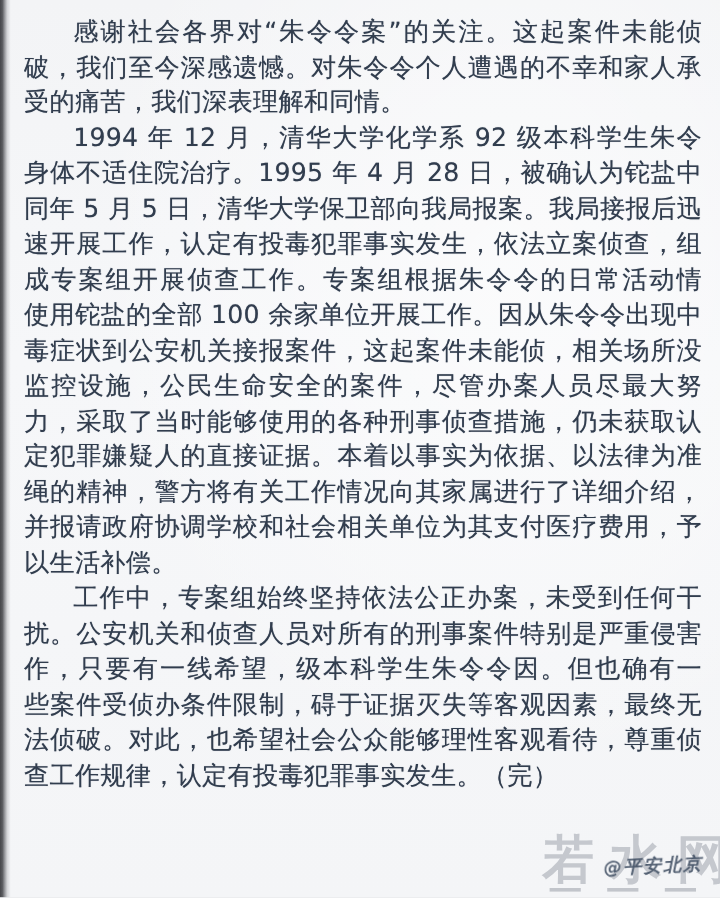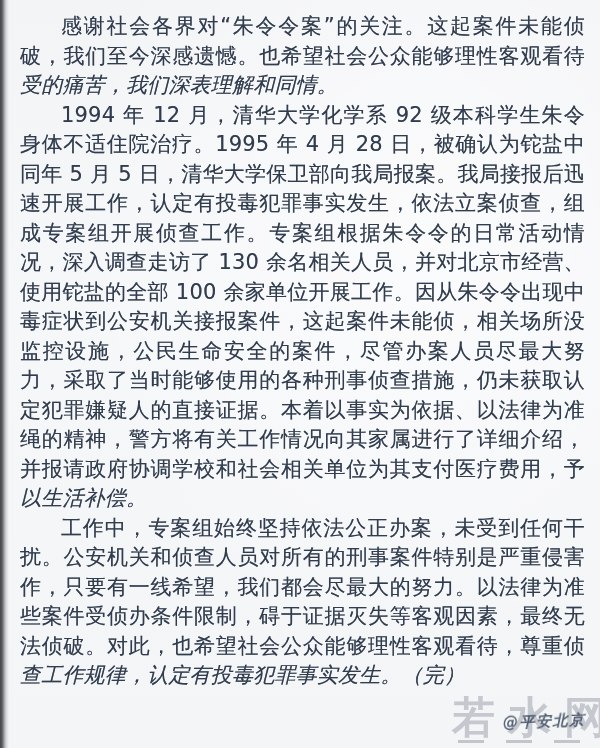--- a/index.html
+++ b/index.html
@@ -37,21 +37,21 @@
     text-shadow: 0 0 0.6px rgba(49,61,78,0.55);
   }
   .line {
     height: 29.5px;
     overflow: hidden;
     text-align: justify;
     text-align-last: justify;
     letter-spacing: 0.2px;
   }
   .line.para-start { text-indent: 41px; }
-  .line.para-end { text-align: right; text-align-last: left; font-style: italic; }
+  .line.para-end { text-align: right; text-align-last: left; }
 
   
   .watermark {
     position: absolute;
     left: 452px;
     top: 698px;
     width: 148px;
     color: #c5c8ce;
     pointer-events: none;
   }
@@ -94,39 +94,38 @@
   }
 </style>
 </head>
 <body>
 
 <div class="page">
   <div class="scan-edge"></div>
 
   <div class="text-block">
       <div class="line para-start">感谢社会各界对“朱令令案”的关注。这起案件未能侦</div>
-      <div class="line">破，我们至今深感遗憾。也希望社会公众能够理性客观看待</div>
+      <div class="line">破，我们至今深感遗憾。对朱令令个人遭遇的不幸和家人承</div>
       <div class="line para-end">受的痛苦，我们深表理解和同情。</div>
       <div class="line para-start">1994 年 12 月，清华大学化学系 92 级本科学生朱令令因</div>
       <div class="line">身体不适住院治疗。1995 年 4 月 28 日，被确认为铊盐中毒。</div>
       <div class="line">同年 5 月 5 日，清华大学保卫部向我局报案。我局接报后迅</div>
       <div class="line">速开展工作，认定有投毒犯罪事实发生，依法立案侦查，组</div>
       <div class="line">成专案组开展侦查工作。专案组根据朱令令的日常活动情</div>
-      <div class="line">况，深入调查走访了 130 余名相关人员，并对北京市经营、</div>
       <div class="line">使用铊盐的全部 100 余家单位开展工作。因从朱令令出现中</div>
       <div class="line">毒症状到公安机关接报案件，这起案件未能侦，相关场所没有</div>
       <div class="line">监控设施，公民生命安全的案件，尽管办案人员尽最大努</div>
       <div class="line">力，采取了当时能够使用的各种刑事侦查措施，仍未获取认</div>
       <div class="line">定犯罪嫌疑人的直接证据。本着以事实为依据、以法律为准</div>
       <div class="line">绳的精神，警方将有关工作情况向其家属进行了详细介绍，</div>
       <div class="line">并报请政府协调学校和社会相关单位为其支付医疗费用，予</div>
       <div class="line para-end">以生活补偿。</div>
       <div class="line para-start">工作中，专案组始终坚持依法公正办案，未受到任何干</div>
       <div class="line">扰。公安机关和侦查人员对所有的刑事案件特别是严重侵害</div>
-      <div class="line">作，只要有一线希望，我们都会尽最大的努力。以法律为准</div>
+      <div class="line">作，只要有一线希望，级本科学生朱令令因。但也确有一</div>
       <div class="line">些案件受侦办条件限制，碍于证据灭失等客观因素，最终无</div>
       <div class="line">法侦破。对此，也希望社会公众能够理性客观看待，尊重侦</div>
       <div class="line para-end">查工作规律，认定有投毒犯罪事实发生。（完）</div>
     </div>
 
   <div class="watermark">
     <span class="wm-text">若水网</span>
     <span class="wm-sub">
       <i></i>
         <i></i>

